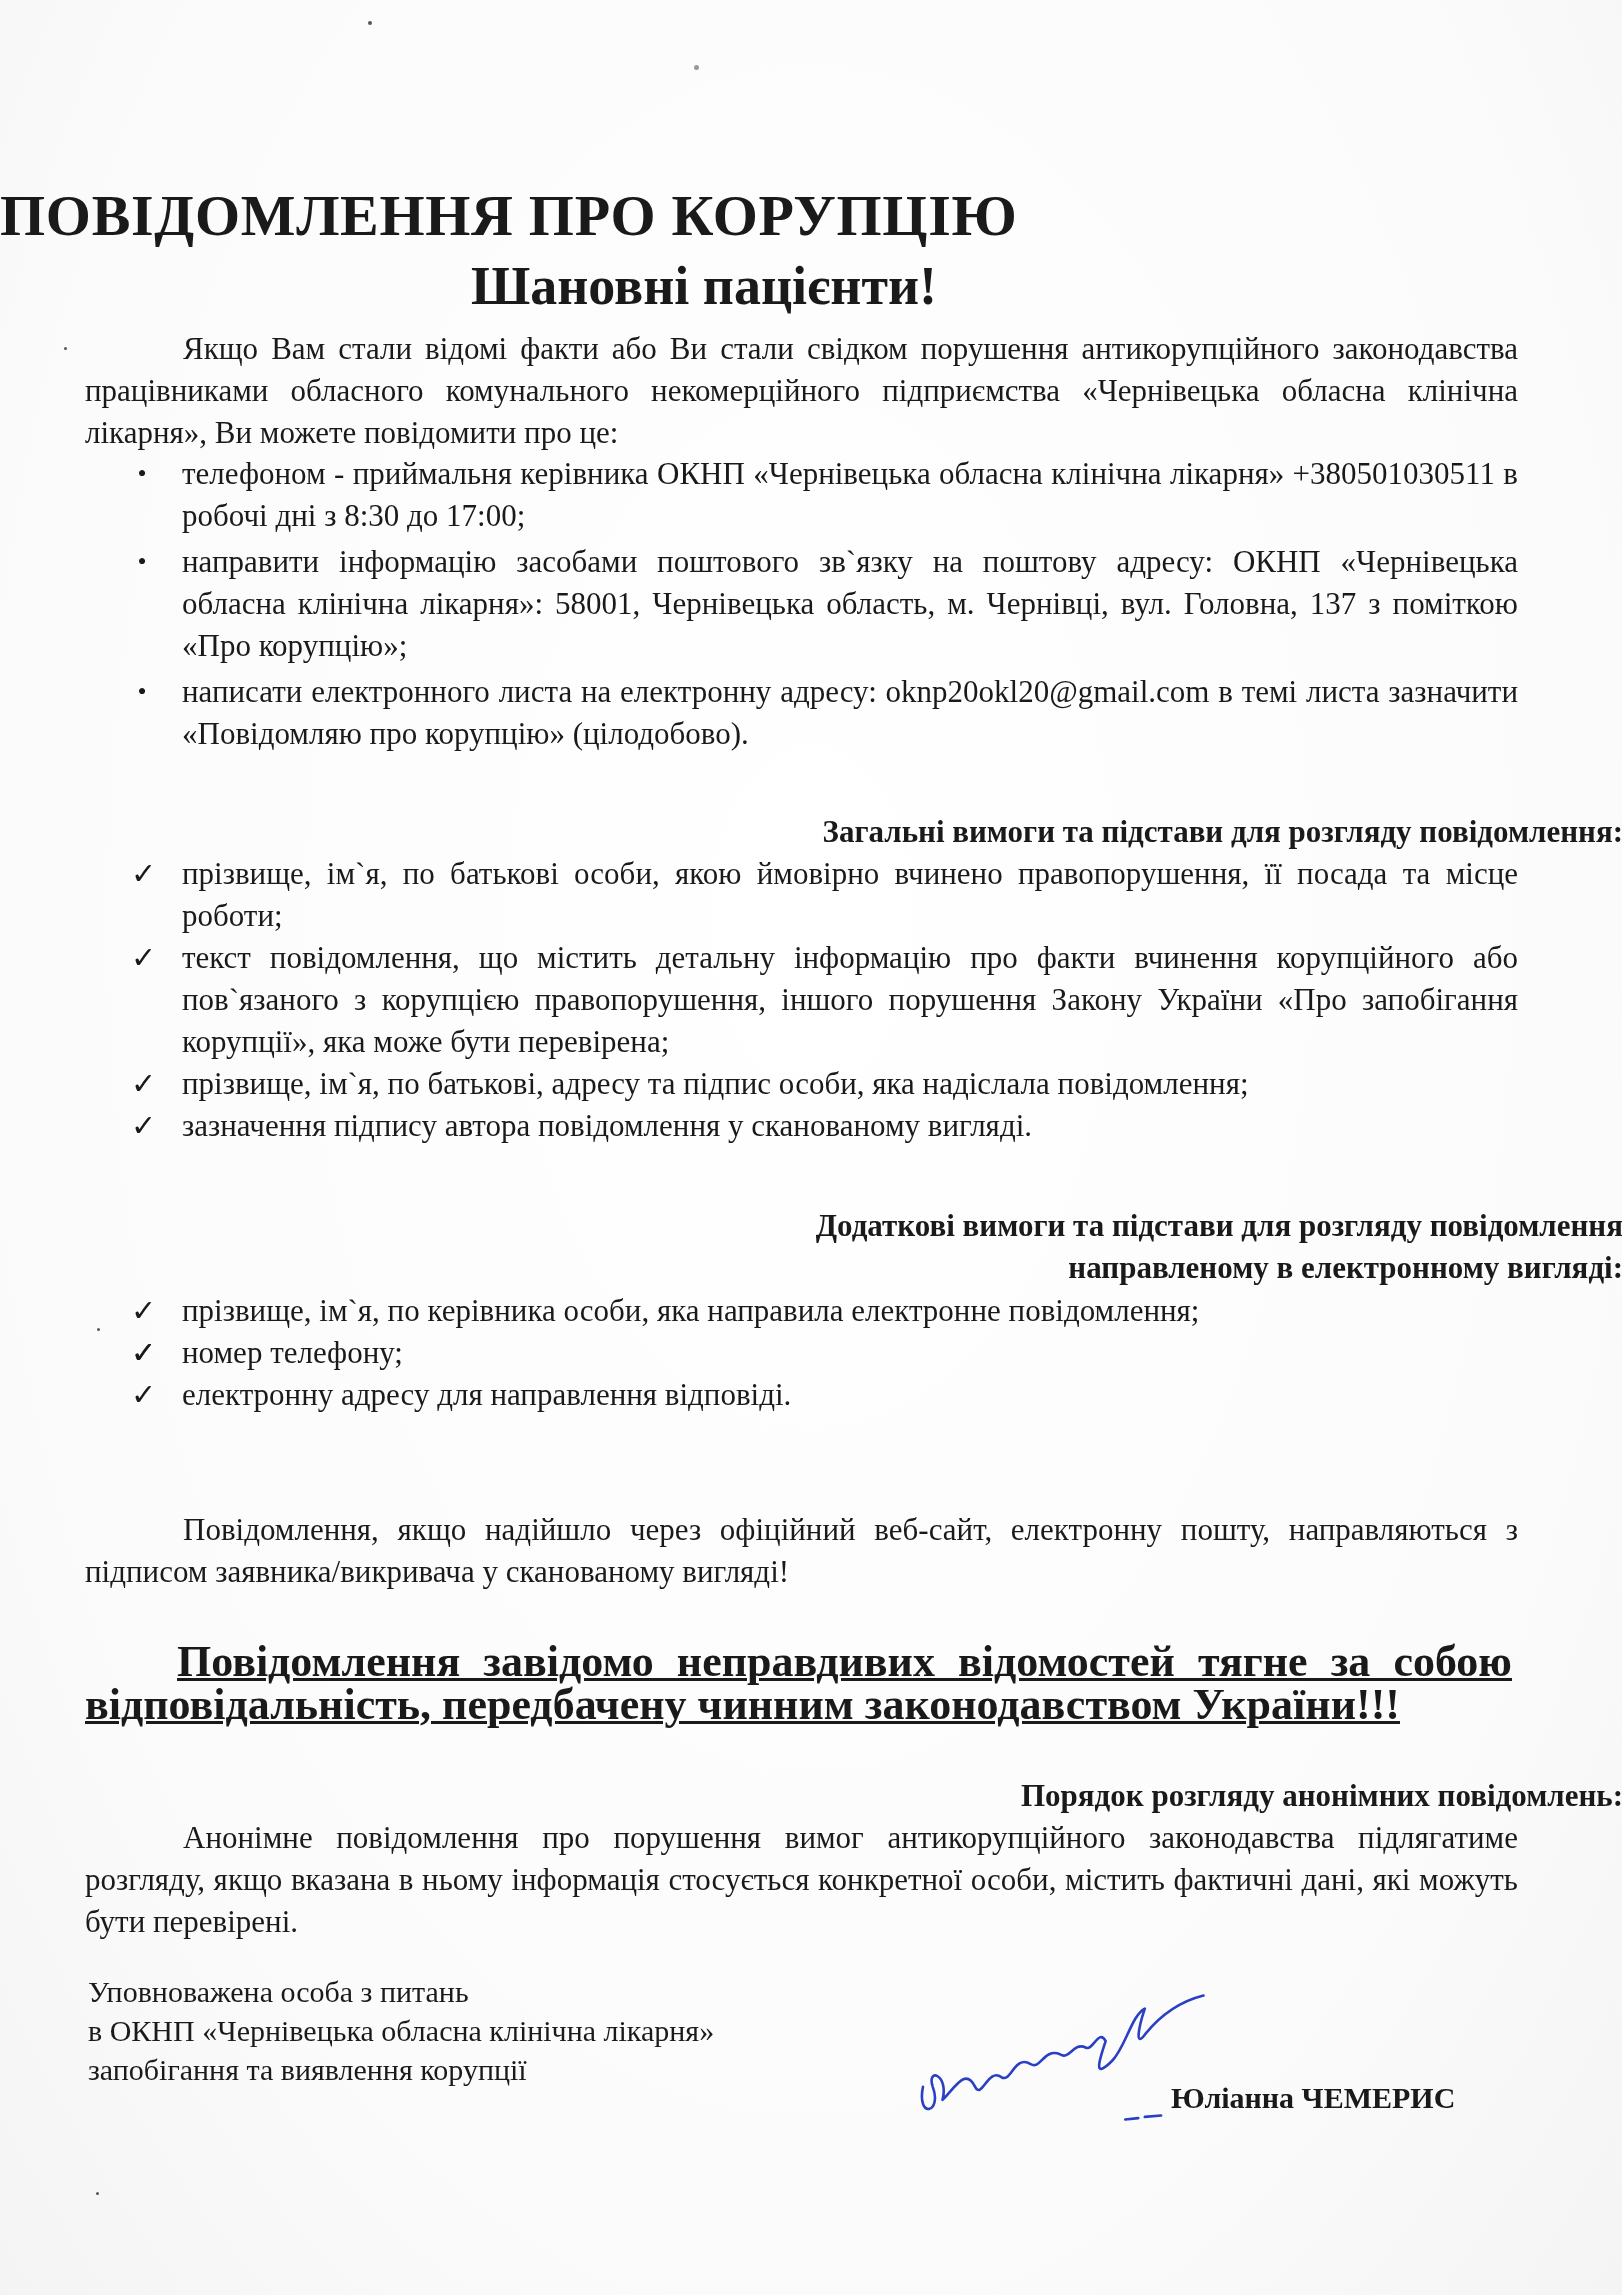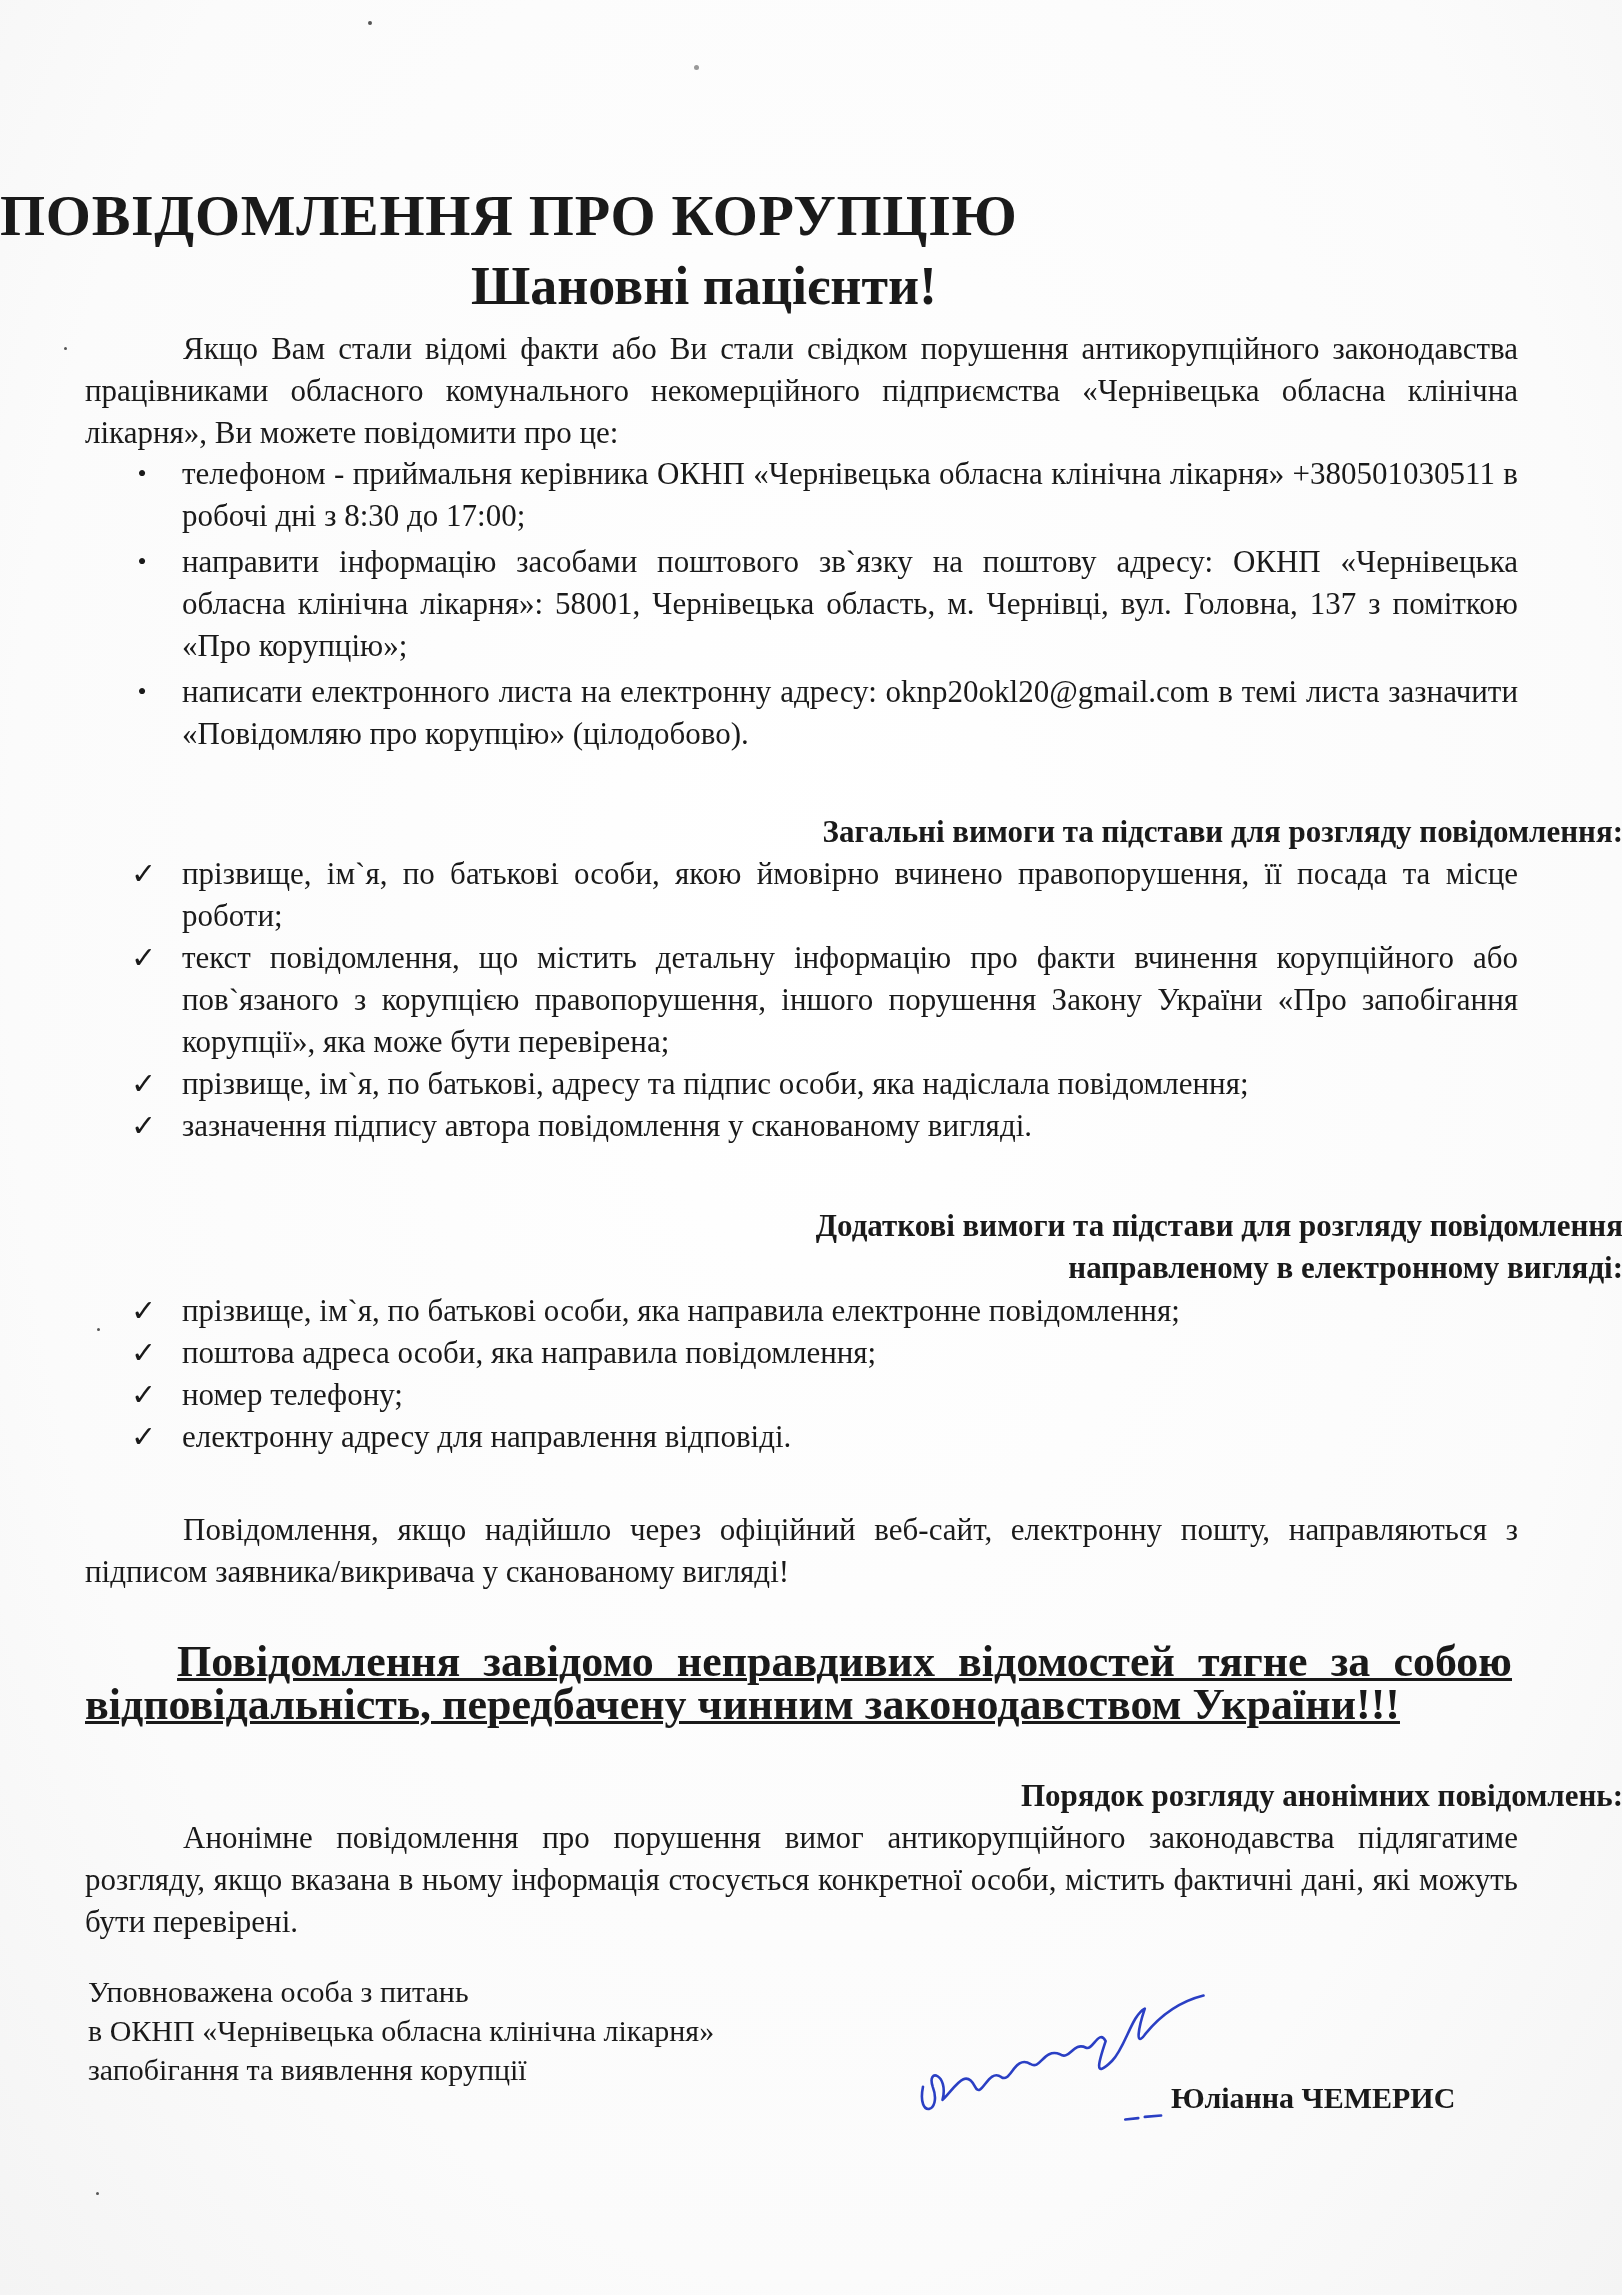--- a/index.html
+++ b/index.html
@@ -82,25 +82,24 @@
     </li>
   </ul>
 
   <h3 class="heading" style="top:1205px;">
     <span>Додаткові вимоги та підстави для розгляду повідомлення</span><br>
     <span>направленому в електронному вигляді:</span>
   </h3>
   <ul class="list checks" style="left:118px; top:1290px; width:1400px;">
     <li>
       <span class="marker">✓</span>
-      <span>прізвище, ім`я, по батькові особи, яка направила електронне повідомлення;</span>
+      <span>прізвище, ім`я, по керівника особи, яка направила електронне повідомлення;</span>
     </li>
     <li>
       <span class="marker">✓</span>
-      <span>поштова адреса особи, яка направила повідомлення;</span>
     </li>
     <li>
       <span class="marker">✓</span>
       <span>номер телефону;</span>
     </li>
     <li>
       <span class="marker">✓</span>
       <span>електронну адресу для направлення відповіді.</span>
     </li>
   </ul>

